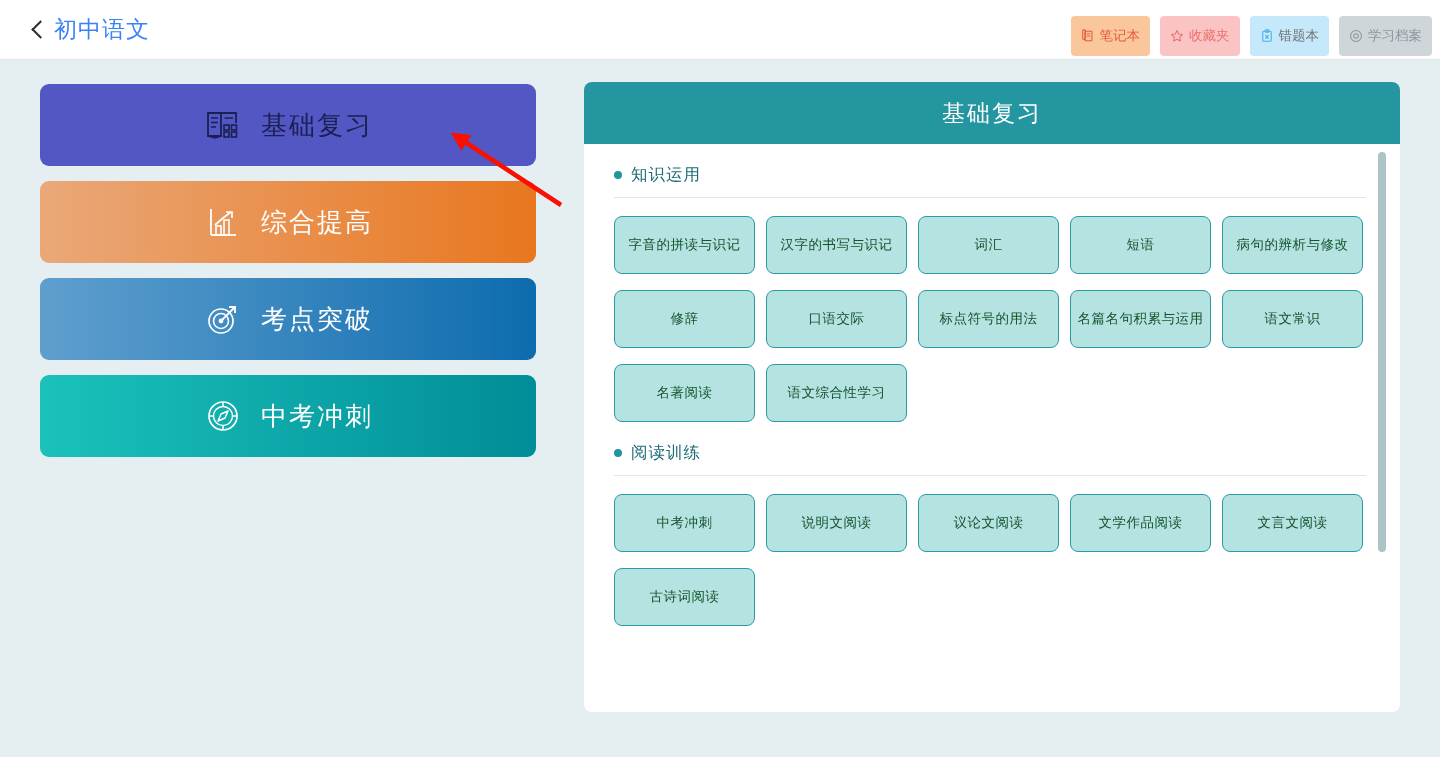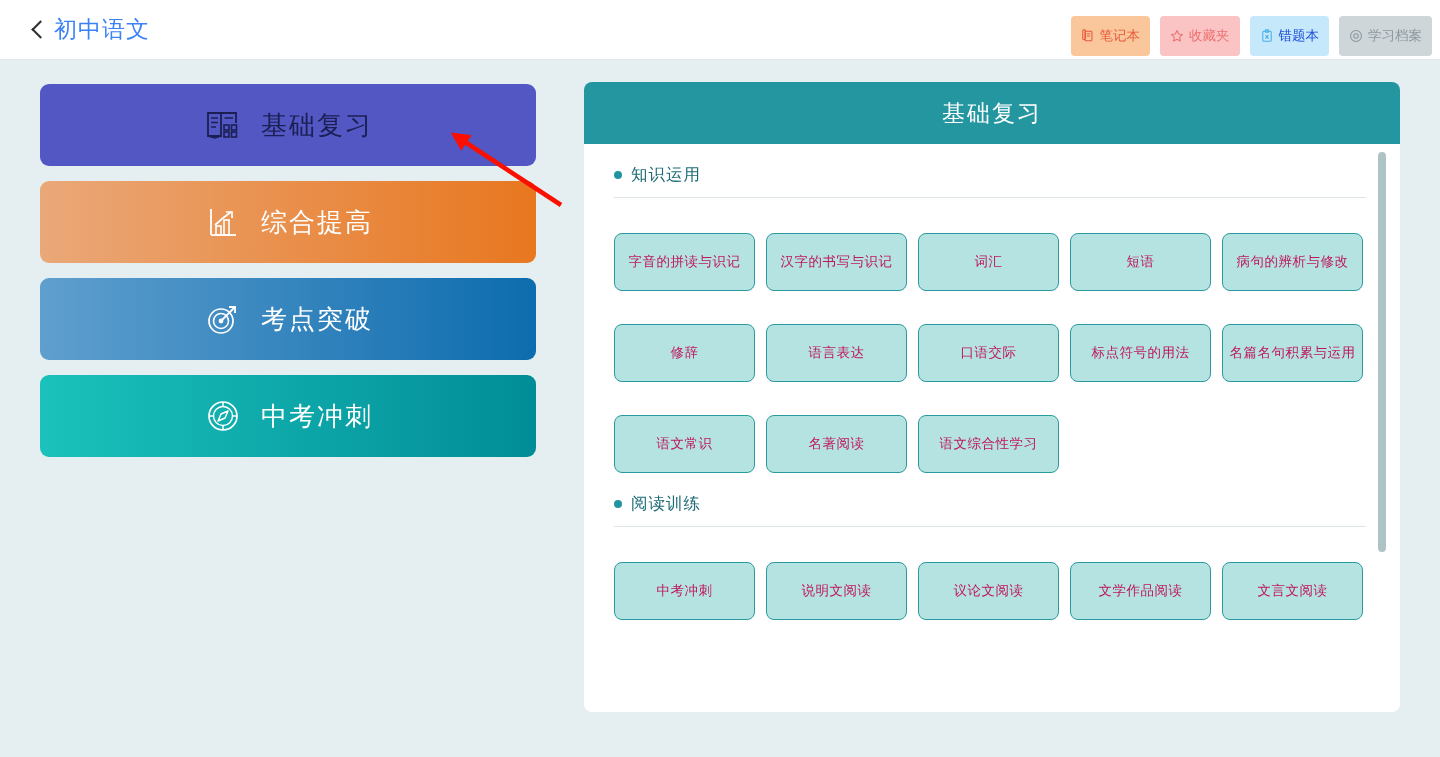--- a/index.html
+++ b/index.html
@@ -79,21 +79,21 @@
   .act-btn .ico {
     display: inline-flex;
     align-items: center;
     justify-content: center;
     width: 14px;
     height: 14px;
   }
   .act-btn .ico svg { display: block; }
   .act-note  { background: #f9c79b; color: #e8593c; }
   .act-fav   { background: #fac4c4; color: #ee6f6f; }
-  .act-wrong { background: #c5e8fb; color: #1d4ed8; }
+  .act-wrong { background: #c5e8fb; color: #737373; }
   .act-arch  { background: #ced6da; color: #8b979e; align-items: center; }
 
   
   .sidebar {
     position: absolute;
     left: 40px;
     top: 84px;
     width: 496px;
   }
   .nav-btn {
@@ -198,31 +198,30 @@
     display: flex;
     flex-wrap: wrap;
     gap: 16px 11px;
   }
   .chip {
     width: 141px;
     height: 58px;
     border: 1px solid #2a9aa2;
     border-radius: 8px;
     background: #b5e3e1;
-    color: #be185d;
+    color: #14532d;
     font-size: 13.5px;
     display: flex;
     align-items: center;
     justify-content: center;
     box-sizing: border-box;
     cursor: pointer;
     letter-spacing: 0.5px;
     text-align: center;
     padding: 0 4px;
-    margin-top: 17px;
   }
 
   
   .scroll-track {
     position: absolute;
     right: 14px;
     top: 8px;
     width: 8px;
     height: 552px;
   }
@@ -382,21 +381,20 @@
         <span class="bullet"></span>
         <span class="section-title">知识运用</span>
       </div>
       <div class="chip-grid">
         <div class="chip">字音的拼读与识记</div>
         <div class="chip">汉字的书写与识记</div>
         <div class="chip">词汇</div>
         <div class="chip">短语</div>
         <div class="chip">病句的辨析与修改</div>
         <div class="chip">修辞</div>
-        <div class="chip">语言表达</div>
         <div class="chip">口语交际</div>
         <div class="chip">标点符号的用法</div>
         <div class="chip">名篇名句积累与运用</div>
         <div class="chip">语文常识</div>
         <div class="chip">名著阅读</div>
         <div class="chip">语文综合性学习</div>
       </div>
     </div>
 
     <div class="section">

